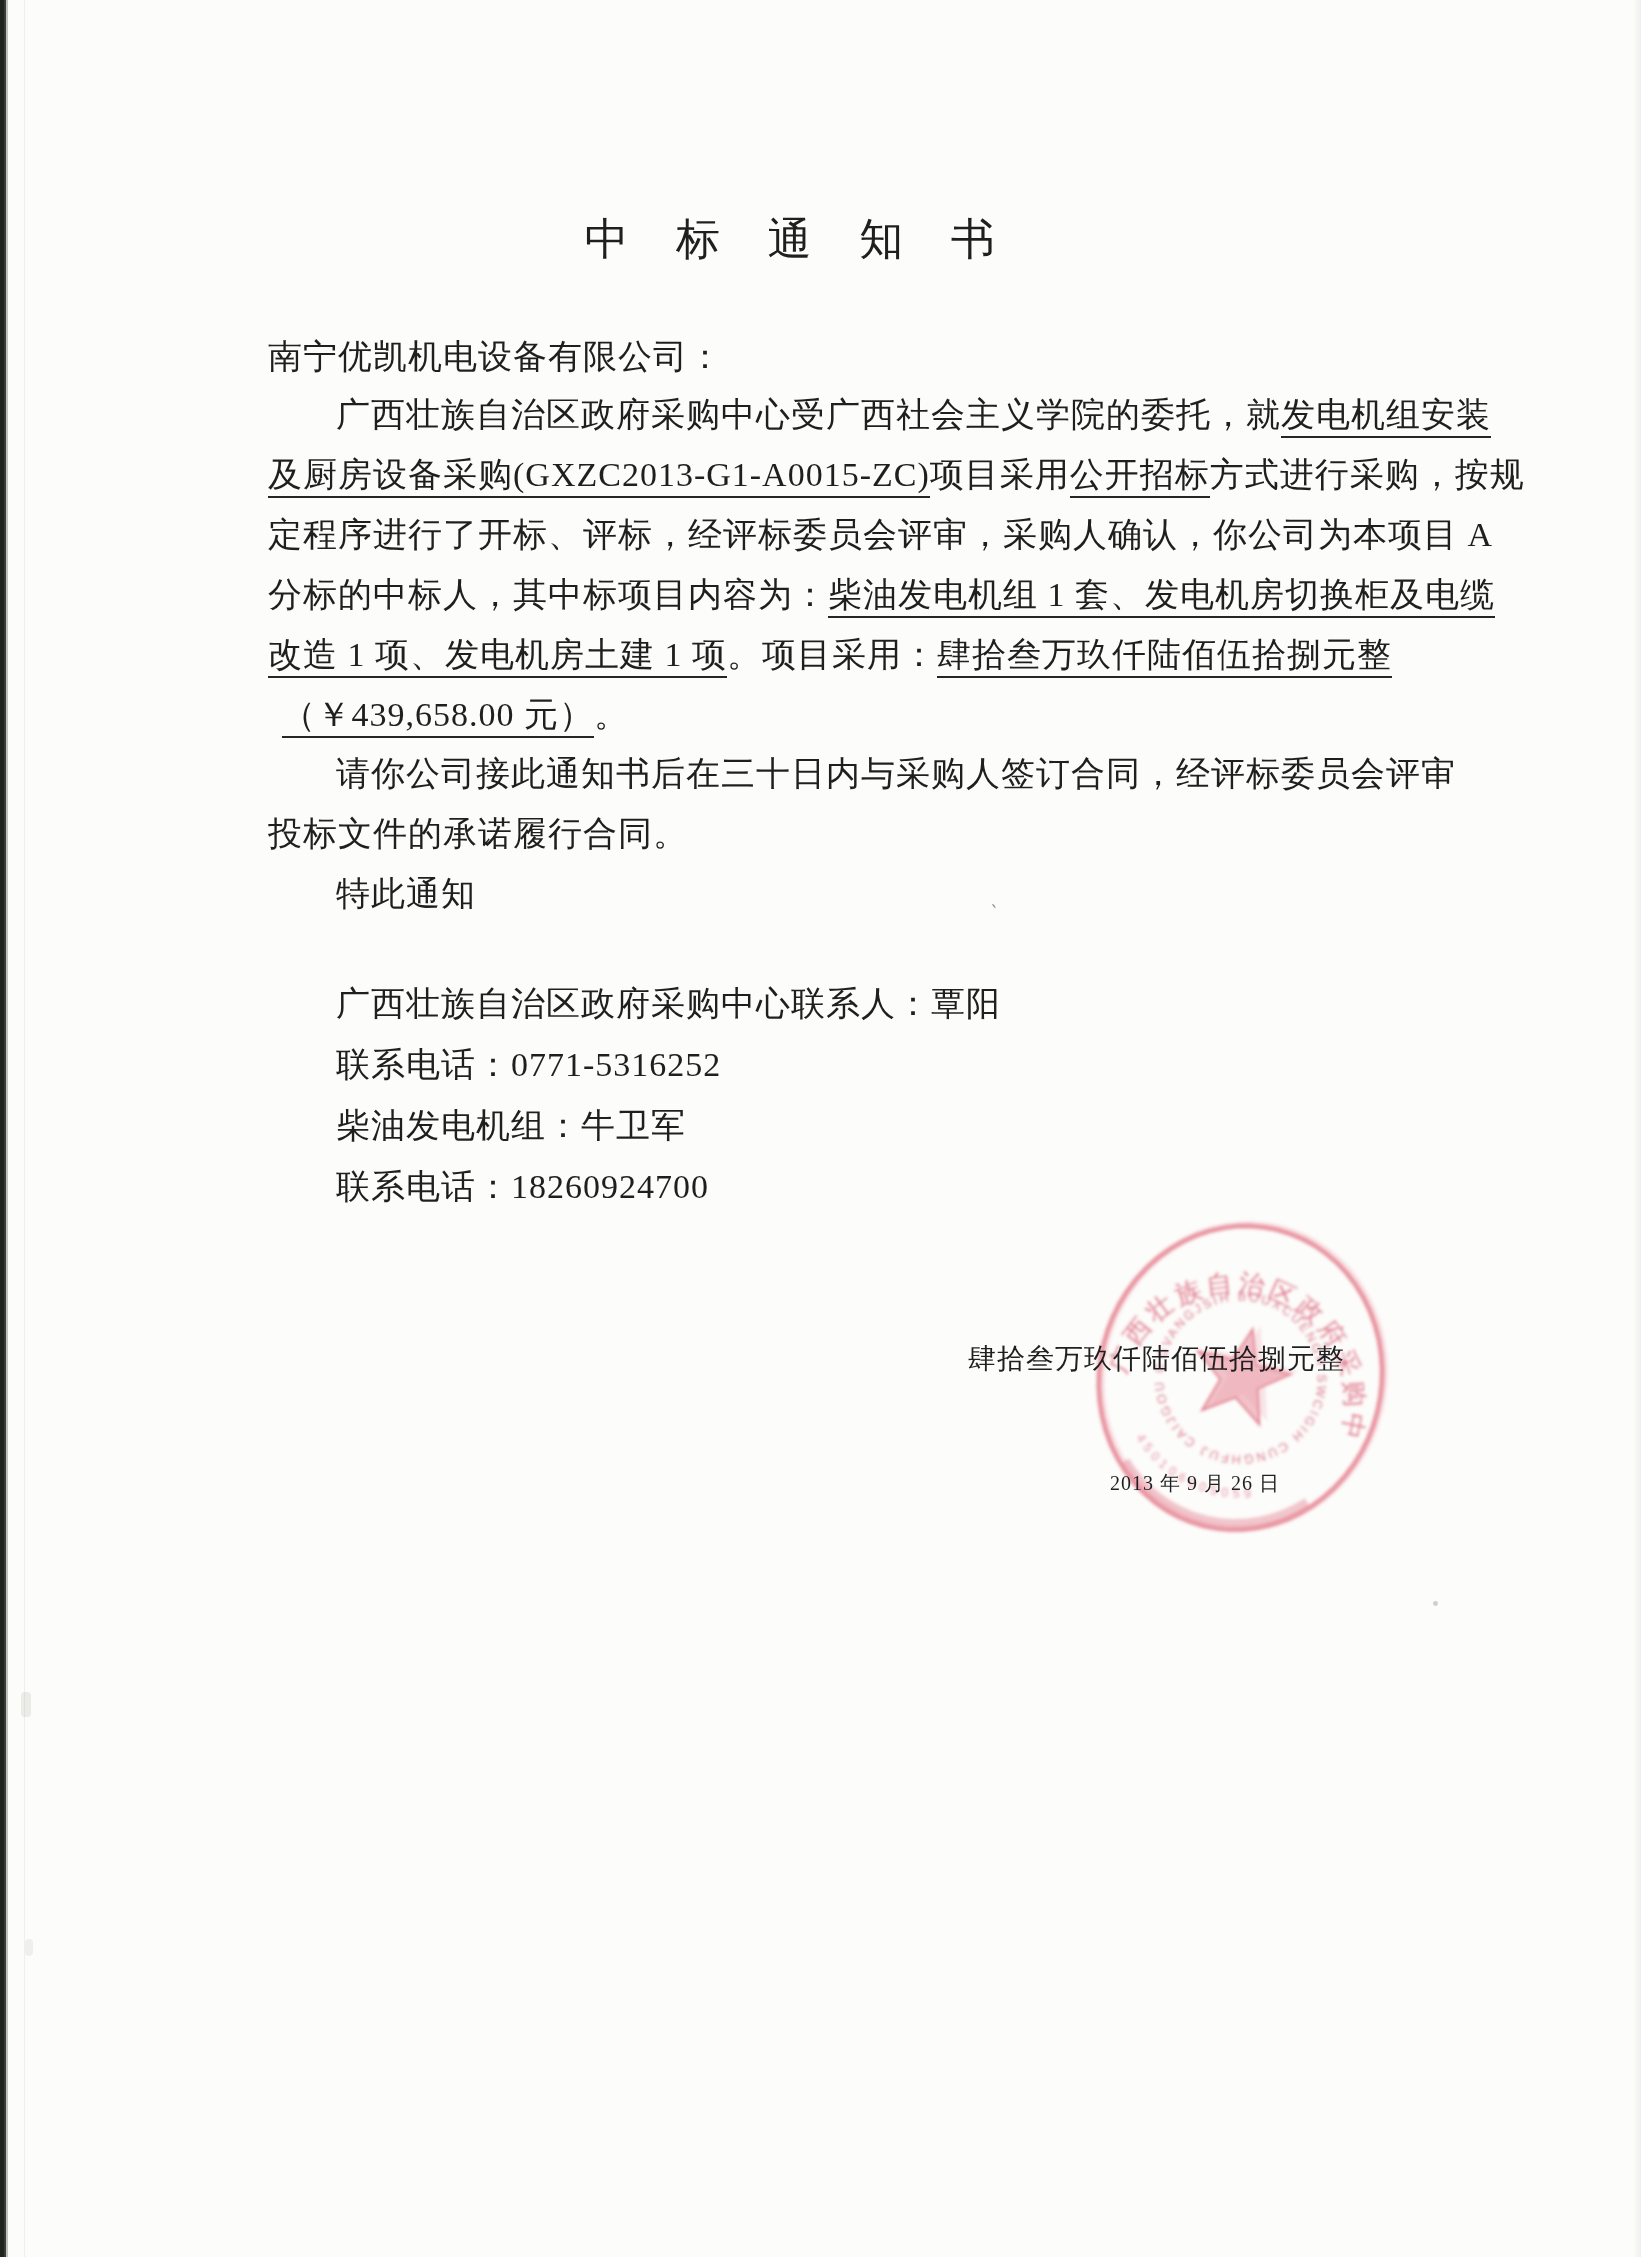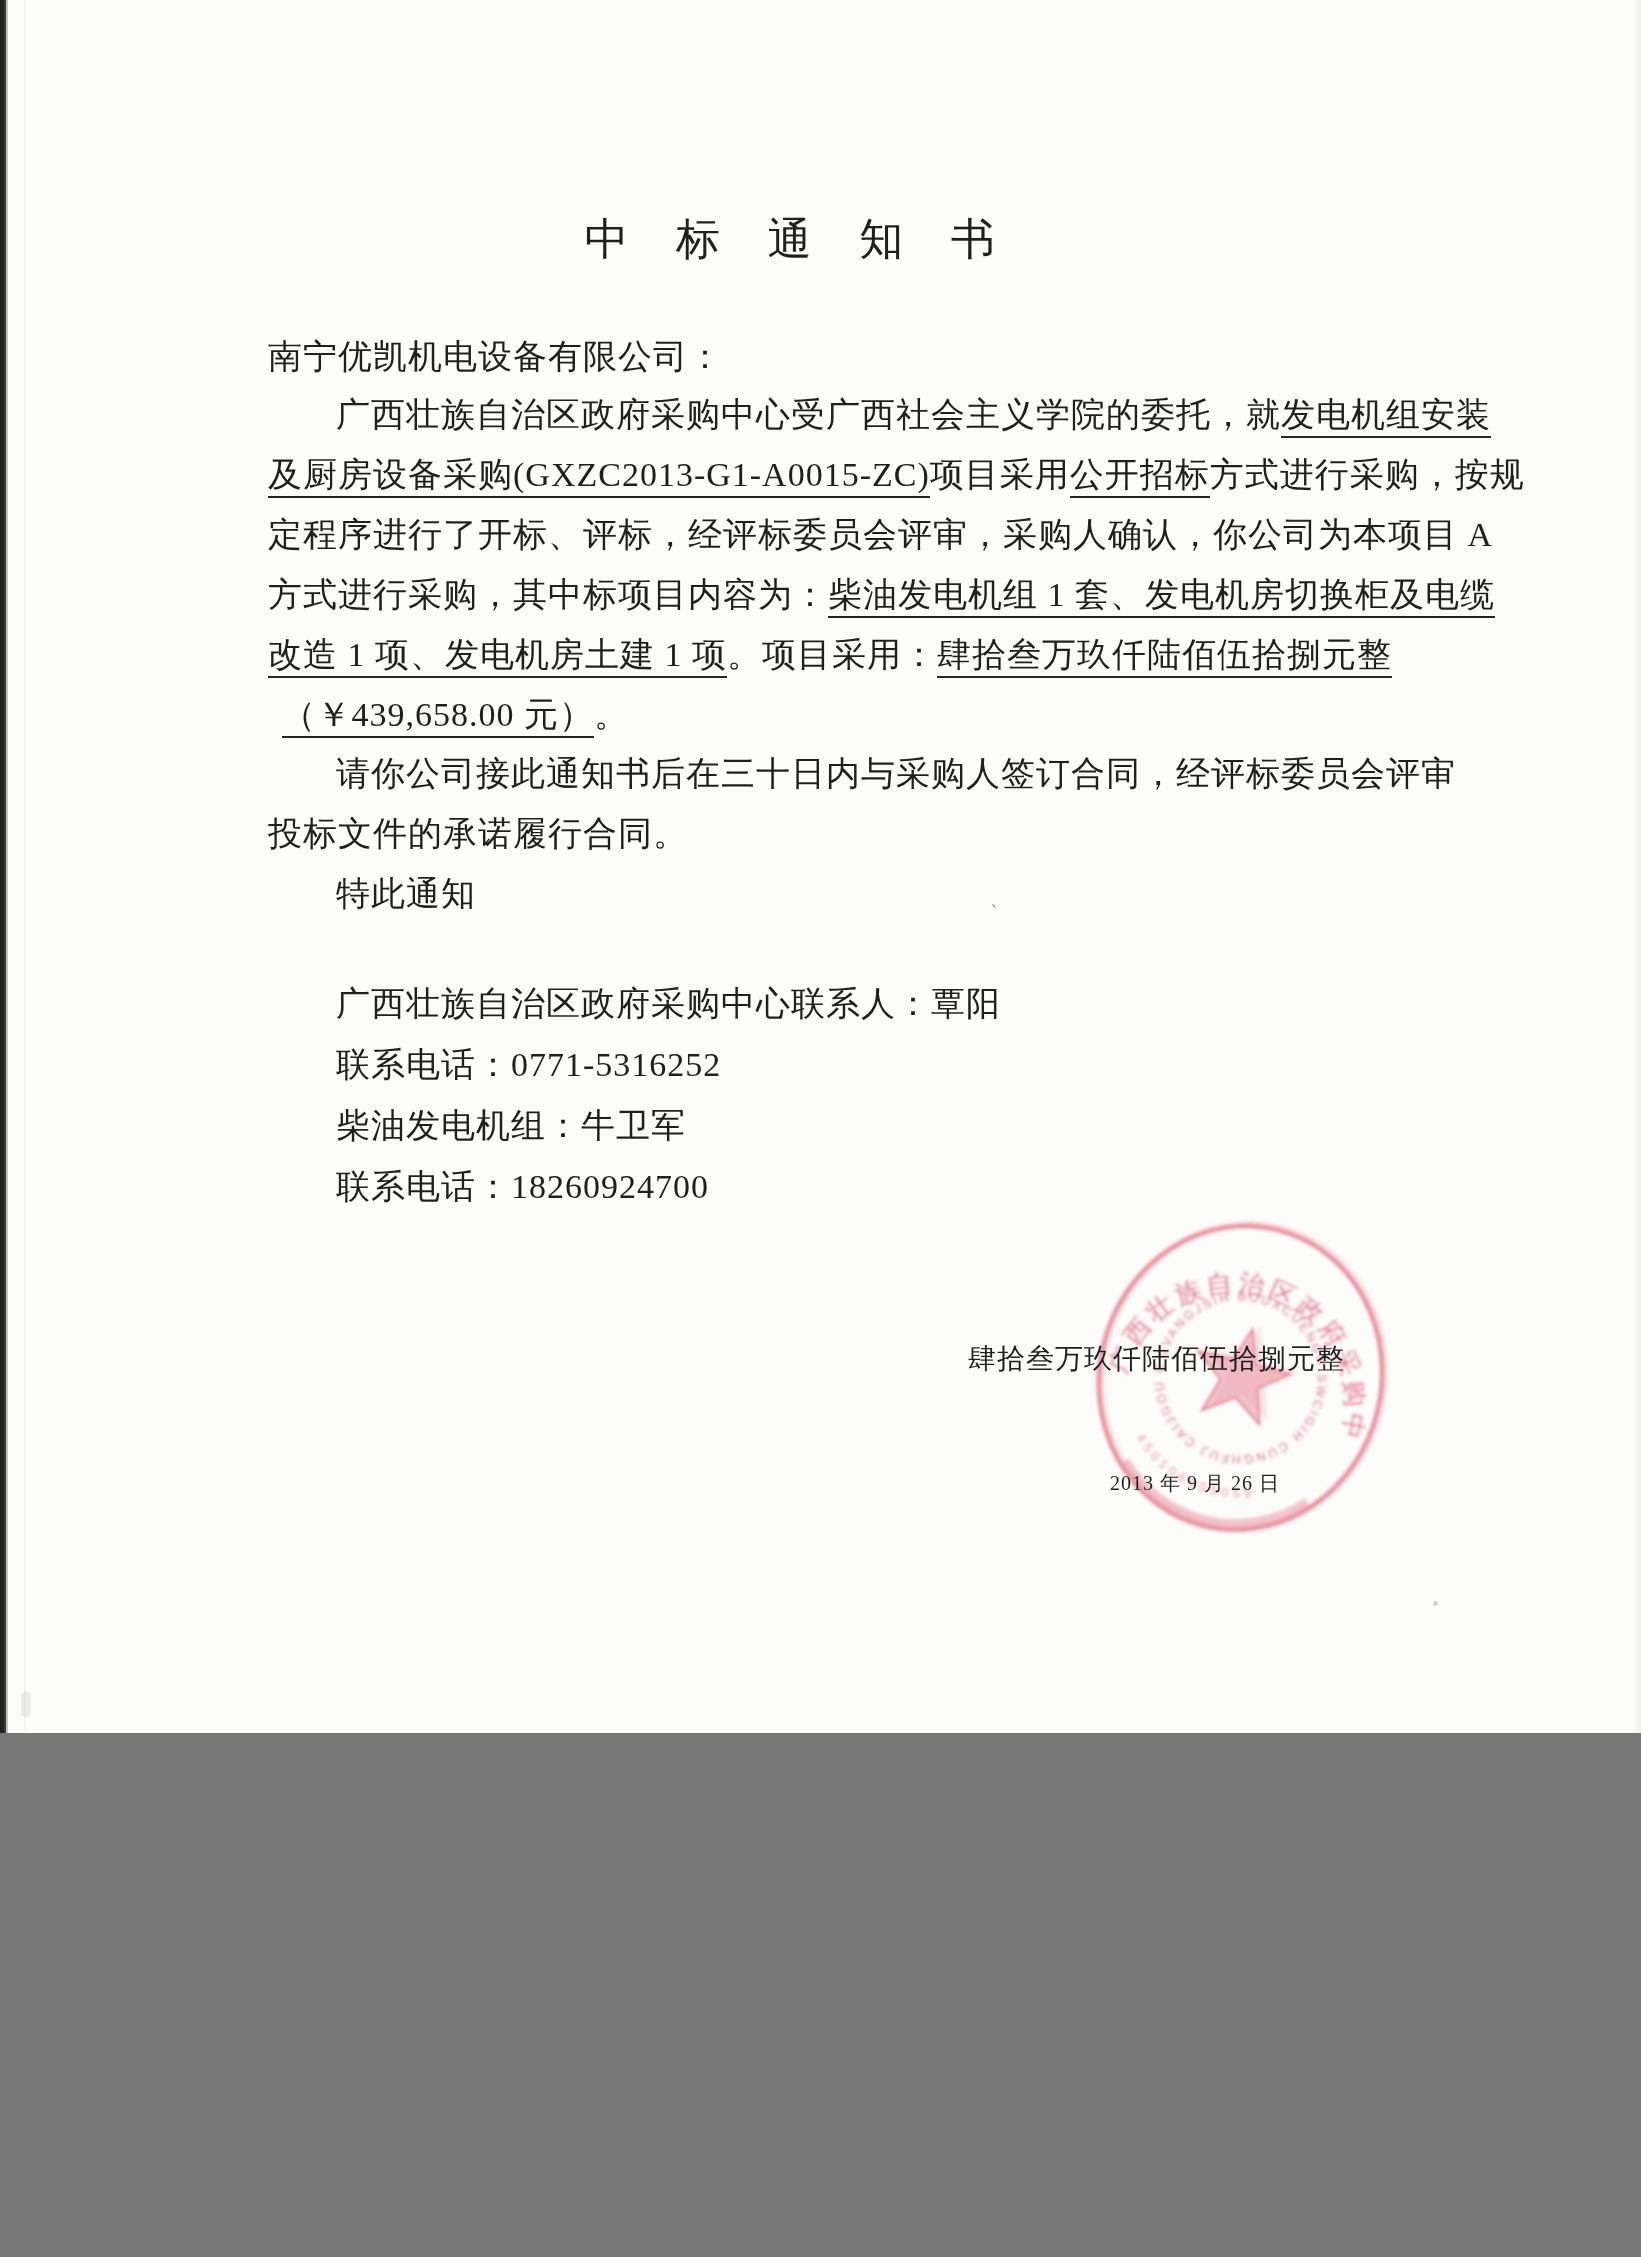--- a/index.html
+++ b/index.html
@@ -1,17 +1,17 @@
 <!DOCTYPE html>
 <html><head>
 <meta charset="utf-8">
 <style>
   html,body{margin:0;padding:0;background:#777;}
   .page{
-    position:relative; width:1641px; height:1733px;
+    position:relative; width:1641px; height:2257px;
     background:#fcfcfa; overflow:hidden;
     font-family:"Liberation Serif","DejaVu Serif",serif;
     color:#1f1f1f;
   }
   .edge-strip{
     position:absolute; left:0; top:0; width:8.7px; height:100%;
     background:linear-gradient(to right,#20231e 0 3.9px,#3a3d36 3.9px 5.8px,rgba(60,60,55,.3) 5.8px 7.7px,transparent 7.7px);
   }
   .fold-line{
     position:absolute; left:24px; top:0; width:1px; height:100%;
@@ -68,21 +68,21 @@
   <div class="title">中 标 通 知 书</div>
 
   <div class="line" style="top:327px"><span>南宁优凯机电设备有限公司：</span></div>
 
   <div class="line indent" style="top:385px"><span>广西壮族自治区政府采购中心受广西社会主义学院的委托，就</span><span class="u">发电机组安装</span></div>
 
   <div class="line" style="top:445px"><span class="u">及厨房设备采购(GXZC2013-G1-A0015-ZC)</span><span>项目采用</span><span class="u">公开招标</span><span>方式进行采购，按规</span></div>
 
   <div class="line" style="top:505px"><span>定程序进行了开标、评标，经评标委员会评审，采购人确认，你公司为本项目 A</span></div>
 
-  <div class="line" style="top:565px"><span>方式进行采购，其中标项目内容为：</span><span class="u">柴油发电机组 1 套、发电机房切换柜及电缆</span></div>
+  <div class="line" style="top:565px"><span>分标的中标人，其中标项目内容为：</span><span class="u">柴油发电机组 1 套、发电机房切换柜及电缆</span></div>
 
   <div class="line" style="top:625px"><span class="u">改造 1 项、发电机房土建 1 项</span><span>。项目采用：</span><span class="u">肆拾叁万玖仟陆佰伍拾捌元整</span></div>
 
   <div class="line half-indent" style="top:685px"><span class="u">（￥439,658.00 元）</span><span>。</span></div>
 
   <div class="line indent" style="top:744px"><span>请你公司接此通知书后在三十日内与采购人签订合同，经评标委员会评审</span></div>
 
   <div class="line" style="top:804px"><span>投标文件的承诺履行合同。</span></div>
 
   <div class="line indent" style="top:864px"><span>特此通知</span></div>

